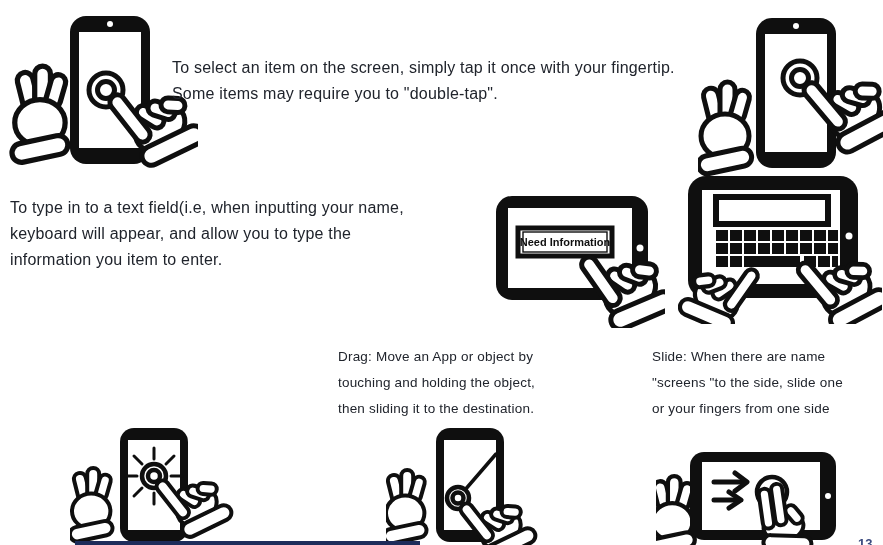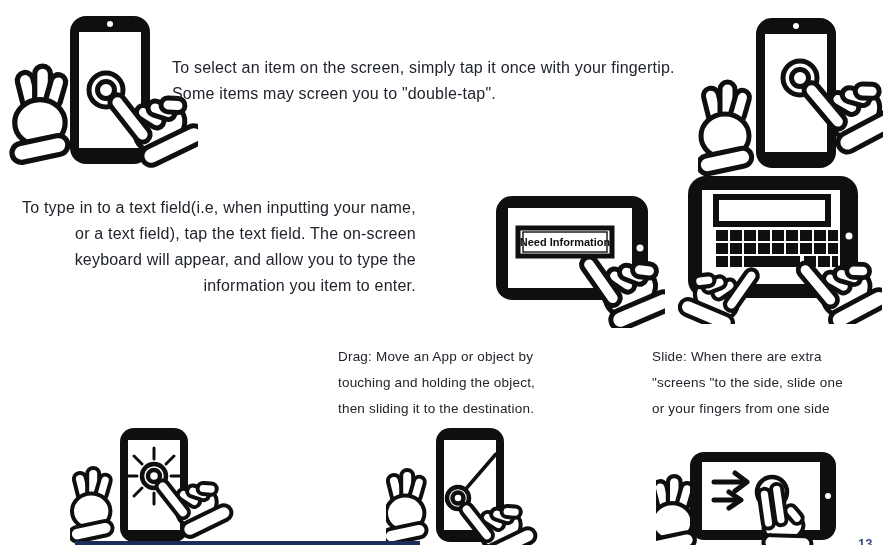--- a/index.html
+++ b/index.html
@@ -59,38 +59,37 @@
       <rect x="71" y="22" width="62" height="116" fill="#ffffff"></rect>
       <circle cx="102" cy="14" r="3" fill="#ffffff"></circle>
       <circle cx="98" cy="80" r="17" fill="#ffffff" stroke="#0f0f0f" stroke-width="5"></circle>
       <circle cx="98" cy="80" r="8.5" fill="#ffffff" stroke="#0f0f0f" stroke-width="5"></circle>
       <use href="#hand-point" transform="translate(106,88) rotate(-38)"></use>
     </svg>
   </div>
 
   <div class="para lg" style="left:172px; top:55px;">
     <div class="ln">To select an item on the screen, simply tap it once with your fingertip.</div>
-    <div class="ln">Some items may screen you to "double-tap".</div>
+    <div class="ln">Some items may require you to "double-tap".</div>
   </div>
 
   <div class="illo" style="left:698px; top:14px;">
     <svg width="185" height="168" viewBox="0 0 185 168">
       <use href="#hand-mitten" transform="translate(8,68)"></use>
       <rect x="58" y="4" width="80" height="150" rx="16" fill="#0f0f0f"></rect>
       <rect x="67" y="20" width="62" height="118" fill="#ffffff"></rect>
       <circle cx="98" cy="12" r="3" fill="#ffffff"></circle>
       <circle cx="102" cy="64" r="17" fill="#ffffff" stroke="#0f0f0f" stroke-width="5"></circle>
       <circle cx="102" cy="64" r="8.5" fill="#ffffff" stroke="#0f0f0f" stroke-width="5"></circle>
       <use href="#hand-point" transform="translate(110,72) rotate(-40)"></use>
     </svg>
   </div>
 
-  <div class="para lg" style="left:22px; top:195px;text-align:right;">
+  <div class="para lg" style="left:10px; top:195px;">
     <div class="ln">To type in to a text field(i.e, when inputting your name,</div>
-    <div class="ln">or a text field), tap the text field. The on-screen</div>
     <div class="ln">keyboard will appear, and allow you to type the</div>
     <div class="ln">information you item to enter.</div>
   </div>
 
   <div class="illo" style="left:490px; top:186px;">
     <svg width="175" height="142" viewBox="0 0 175 142">
       <rect x="6" y="10" width="152" height="104" rx="16" fill="#0f0f0f"></rect>
       <rect x="18" y="22" width="124" height="80" fill="#ffffff"></rect>
       <circle cx="150" cy="62" r="3.5" fill="#ffffff"></circle>
       <rect x="28" y="42" width="94" height="28" fill="#ffffff" stroke="#0f0f0f" stroke-width="5"></rect>
@@ -138,21 +137,21 @@
   </div>
 
 
   <div class="para sm" style="left:338px; top:344px;">
     <div class="ln">Drag: Move an App or object by</div>
     <div class="ln">touching and holding the object,</div>
     <div class="ln">then sliding it to the destination.</div>
   </div>
 
   <div class="para sm" style="left:652px; top:344px;">
-    <div class="ln">Slide: When there are extra</div>
+    <div class="ln">Slide: When there are name</div>
     <div class="ln">"screens "to the side, slide one</div>
     <div class="ln">or your fingers from one side</div>
   </div>
 
   <div class="illo" style="left:70px; top:426px;">
     <svg width="175" height="119" viewBox="0 0 175 119">
       <use href="#hand-mitten" transform="translate(6,42) scale(0.8)"></use>
       <rect x="50" y="2" width="68" height="114" rx="14" fill="#0f0f0f"></rect>
       <rect x="58" y="14" width="52" height="90" fill="#ffffff"></rect>
       <g stroke="#0f0f0f" stroke-width="3" stroke-linecap="round">

